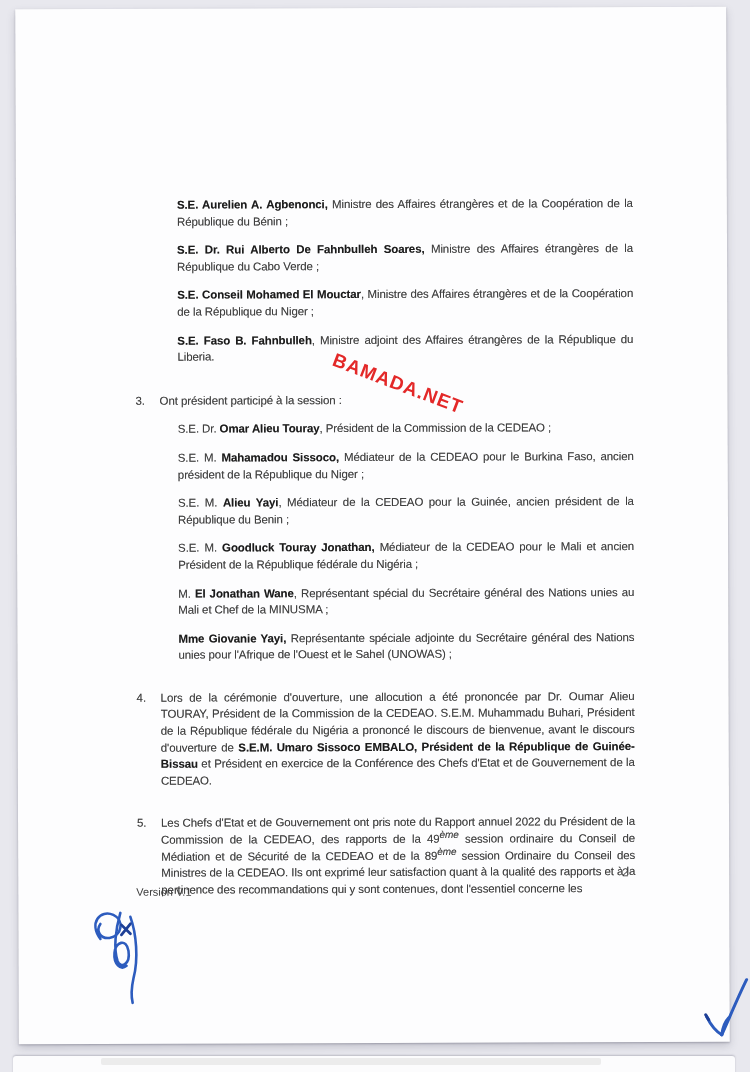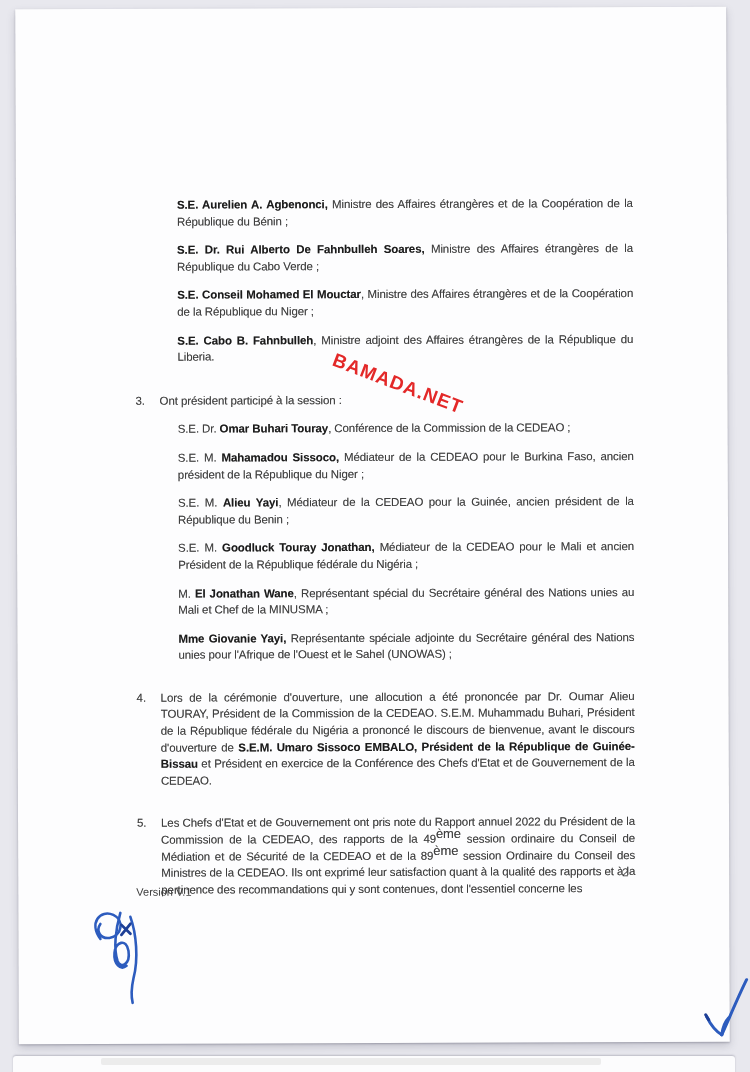--- a/index.html
+++ b/index.html
@@ -17,21 +17,21 @@
   .flow{
     position:absolute;left:0;top:188px;width:711px;box-sizing:border-box;
     padding:0 94px 0 119px;
     color:#3f3f3f;font-size:11.5px;line-height:16.6px;
     text-align:justify;letter-spacing:-0.1px;
     text-shadow:0 0 .4px rgba(70,70,70,.5);
   }
   .para{margin:0 0 12px 0;}
   .indent{margin-left:42px;}
   .b{font-weight:bold;color:#1b1b1b;}
-  sup{font-size:13px;line-height:0;}
+  sup{font-size:10px;line-height:0;font-style:italic;}
   .item{display:flex;margin-top:14px;}
   #items .item:first-child{margin-top:27px;}
   .num{width:24px;flex:none;color:#3f3f3f;}
   .item-body{flex:1;min-width:0;}
   .sub{margin-left:18px;}
   .watermark{
     position:absolute;left:321px;top:341px;
     transform:rotate(21deg);transform-origin:left top;
     color:#e21d1d;font-weight:bold;font-size:19px;letter-spacing:1px;
     white-space:nowrap;opacity:.95;
@@ -55,28 +55,28 @@
 
 <div class="page1">
 
   <div class="watermark">BAMADA.NET</div>
 
   <div class="flow">
     <div id="intro">
         <p class="para indent"><span class="b">S.E. Aurelien A. Agbenonci,</span><span> Ministre des Affaires étrangères et de la Coopération de la République du Bénin ;</span></p>
         <p class="para indent"><span class="b">S.E. Dr. Rui Alberto De Fahnbulleh Soares,</span><span> Ministre des Affaires étrangères de la République du Cabo Verde ;</span></p>
         <p class="para indent"><span class="b">S.E. Conseil Mohamed El Mouctar</span><span>, Ministre des Affaires étrangères et de la Coopération de la République du Niger ;</span></p>
-        <p class="para indent"><span class="b">S.E. Cabo B. Fahnbulleh</span><span>, Ministre adjoint des Affaires étrangères de la République du Liberia.</span></p>
+        <p class="para indent"><span class="b">S.E. Faso B. Fahnbulleh</span><span>, Ministre adjoint des Affaires étrangères de la République du Liberia.</span></p>
       </div>
     <div id="items">
         <div class="item">
           <div class="num">3.</div>
           <div class="item-body">
             <p class="para"><span>Ont président participé à la session :</span></p>
-            <p class="para sub"><span>S.E. Dr. </span><span class="b">Omar Buhari Touray</span><span>, Conférence de la Commission de la CEDEAO ;</span></p>
+            <p class="para sub"><span>S.E. Dr. </span><span class="b">Omar Alieu Touray</span><span>, Président de la Commission de la CEDEAO ;</span></p>
             <p class="para sub"><span>S.E. M. </span><span class="b">Mahamadou Sissoco,</span><span> Médiateur de la CEDEAO pour le Burkina Faso, ancien président de la République du Niger ;</span></p>
             <p class="para sub"><span>S.E. M. </span><span class="b">Alieu Yayi</span><span>, Médiateur de la CEDEAO pour la Guinée, ancien président de la République du Benin ;</span></p>
             <p class="para sub"><span>S.E. M. </span><span class="b">Goodluck Touray Jonathan,</span><span> Médiateur de la CEDEAO pour le Mali et ancien Président de la République fédérale du Nigéria ;</span></p>
             <p class="para sub"><span>M. </span><span class="b">El Jonathan Wane</span><span>, Représentant spécial du Secrétaire général des Nations unies au Mali et Chef de la MINUSMA ;</span></p>
             <p class="para sub"><span class="b">Mme Giovanie Yayi,</span><span> Représentante spéciale adjointe du Secrétaire général des Nations unies pour l'Afrique de l'Ouest et le Sahel (UNOWAS) ;</span></p>
           </div>
         </div>
         <div class="item">
           <div class="num">4.</div>
           <div class="item-body">

